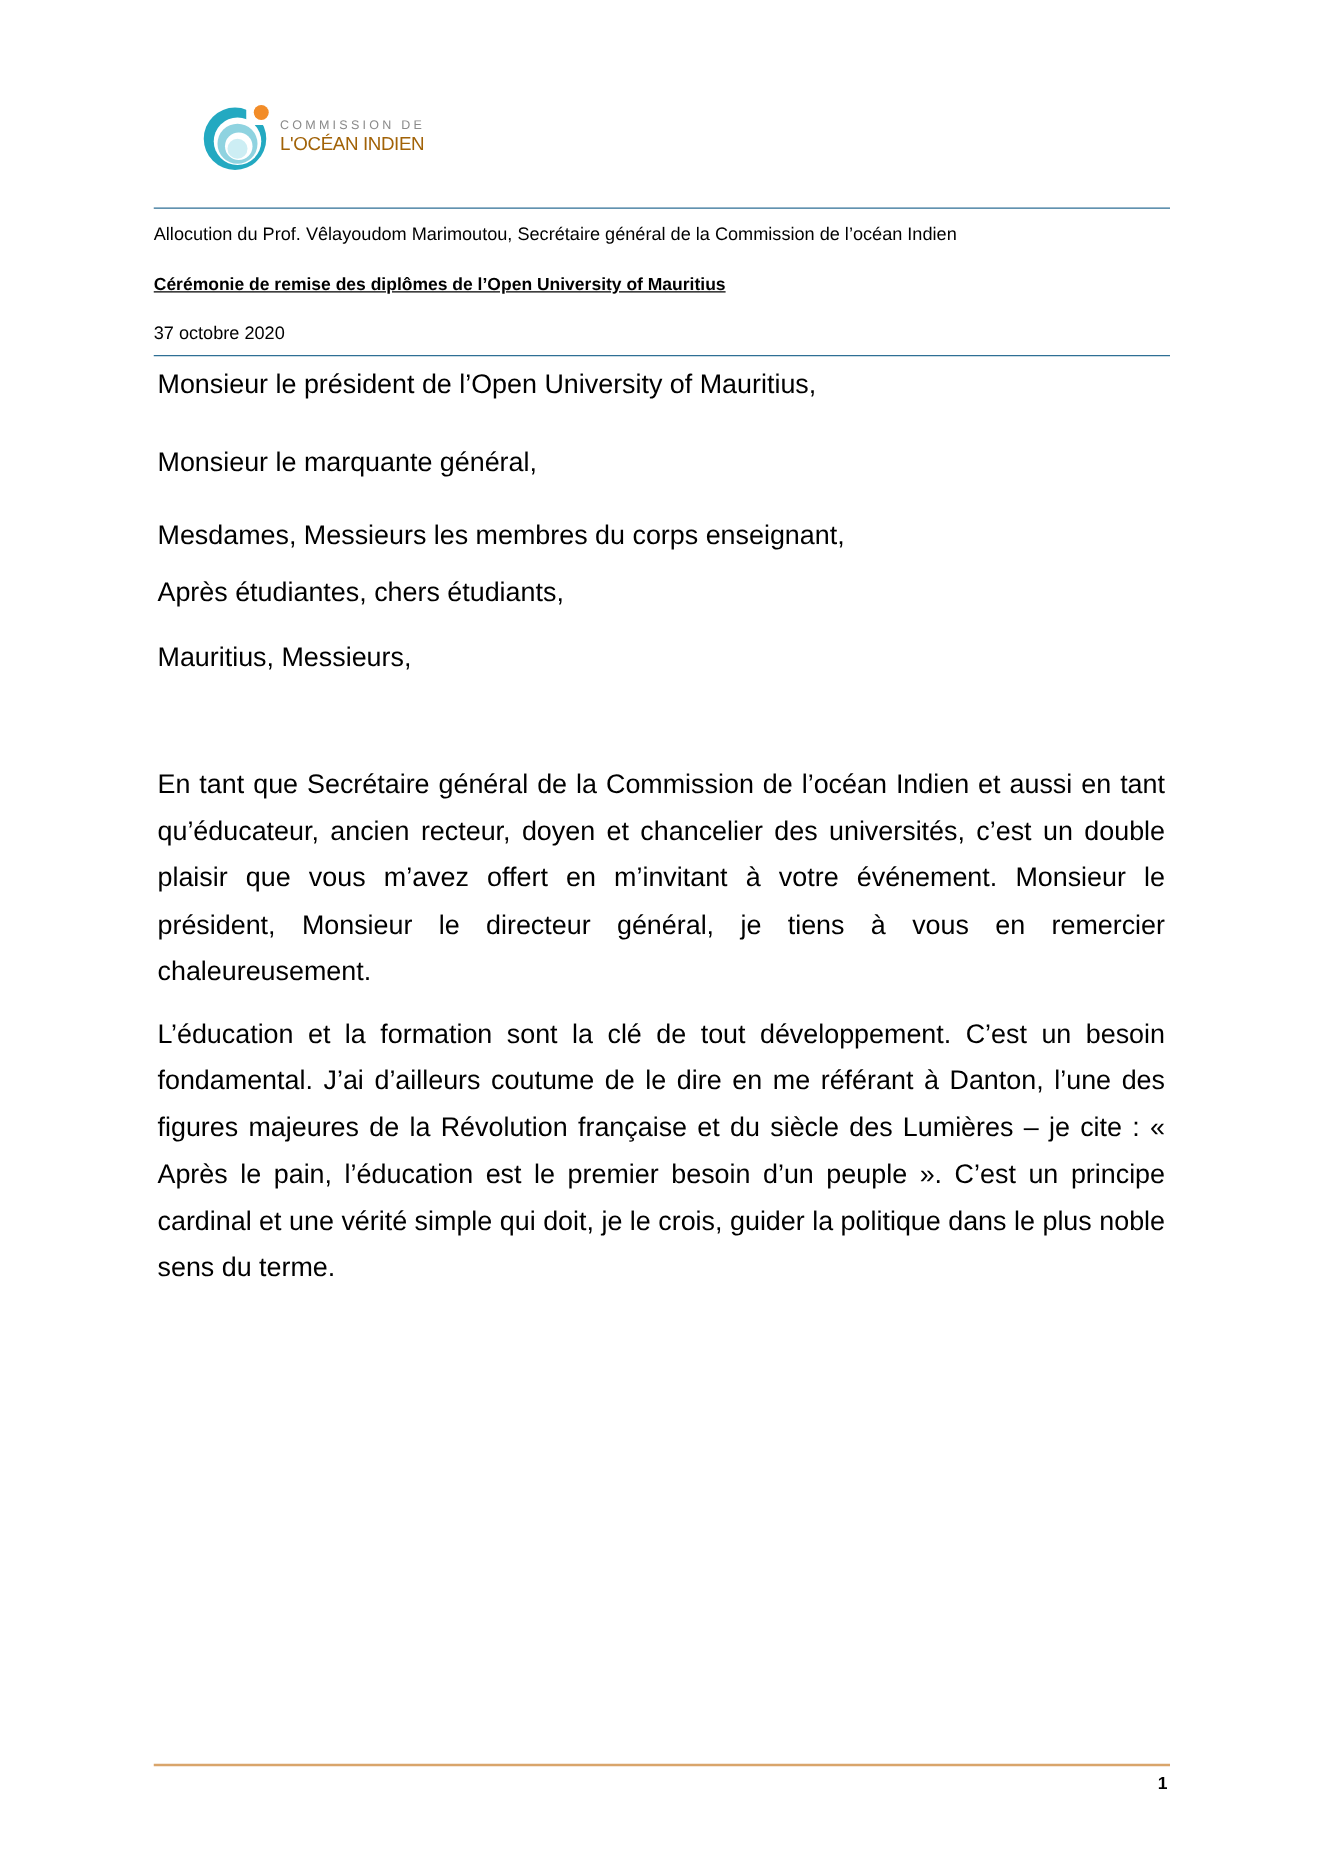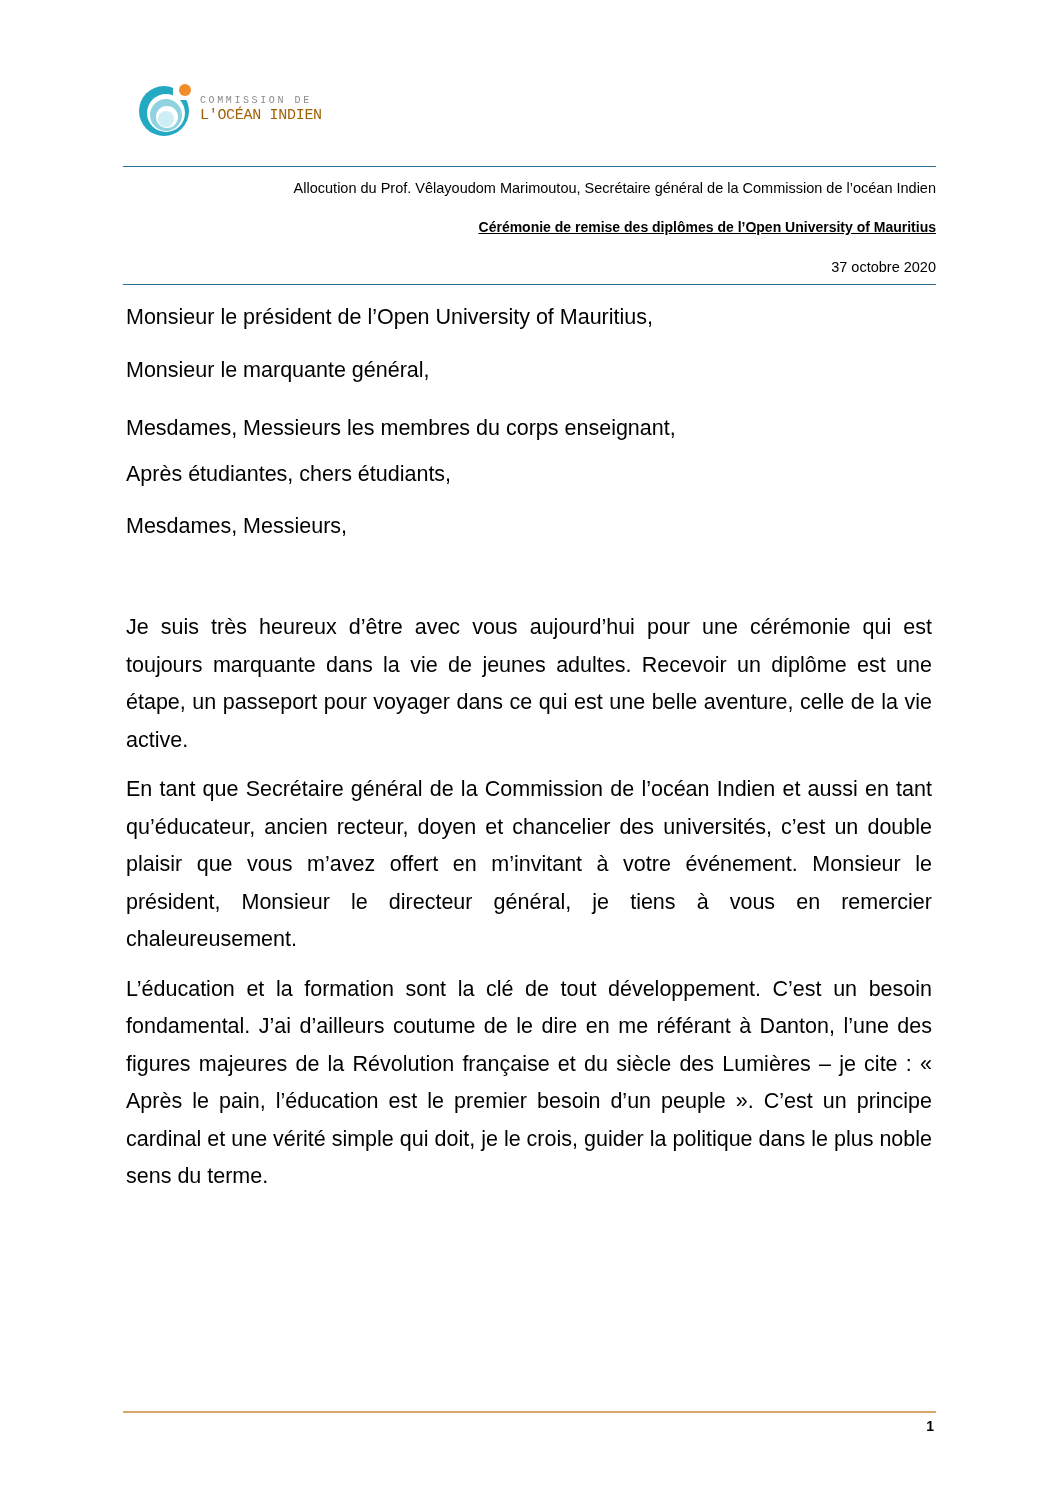--- a/index.html
+++ b/index.html
@@ -1,24 +1,24 @@
 <!DOCTYPE html>
 <html><head>
 <meta charset="utf-8">
 <style>
   html, body { margin: 0; padding: 0; background: #ffffff; }
   body { width: 1058px; height: 1497px; position: relative; overflow: hidden;
          font-family: "Liberation Sans", sans-serif; color: #000; }
-  .logo { position: absolute; left: 135px; top: 78px; width: 200px; height: 66px; font-family: Liberation Mono, monospace; }
+  .logo { position: absolute; left: 159px; top: 78px; width: 200px; height: 66px; }
   .logo svg { position: absolute; left: 0; top: 0; }
   .logo-line1 { position: absolute; left: 65px; top: 17px; font-size: 10px; letter-spacing: 2.6px;
                 color: #8a8a8a; white-space: nowrap; }
   .logo-line2 { position: absolute; left: 65px; top: 29px; font-size: 15px; color: #a16207; white-space: nowrap; letter-spacing: -0.3px; }
   .rule-top { position: absolute; left: 123px; width: 813px; height: 1px; background: #2e6f95; }
-  .hdr { position: absolute; left: 123px; width: 813px; text-align: right; font-size: 14.5px; white-space: nowrap; }
+  .hdr { position: absolute; left: 123px; width: 813px; text-align: left; font-size: 14.5px; white-space: nowrap; }
   .hdr.bold { font-weight: bold; font-size: 14px; text-decoration: underline; }
   .body-text { position: absolute; left: 126px; width: 806px; font-size: 21.5px; line-height: 37.5px; }
   .salutation { position: absolute; left: 126px; font-size: 21.5px; white-space: nowrap; }
   .para { margin: 0 0 12px 0; text-align: justify; }
   .rule-bottom { position: absolute; left: 123px; top: 1411px; width: 813px; height: 2px; background: #d9a56b; }
   .page-num { position: absolute; left: 920px; top: 1418px; width: 14px; text-align: right; font-size: 14px; font-weight: bold; }
 </style>
 </head>
 <body>
 
@@ -35,26 +35,25 @@
   <div class="logo-line1">COMMISSION DE</div>
   <div class="logo-line2">L'OCÉAN INDIEN</div>
 </div>
 
 <div class="rule-top" style="top:166px"></div>
 <div class="hdr" style="top:180px">Allocution du Prof. Vêlayoudom Marimoutou, Secrétaire général de la Commission de l’océan Indien</div>
 <div class="hdr bold" style="top:219px">Cérémonie de remise des diplômes de l’Open University of Mauritius</div>
 <div class="hdr" style="top:259px">37 octobre 2020</div>
 <div class="rule-top" style="top:284px"></div>
 
-<div class="salutation" style="top:305px">Monsieur le président de l’Open University of Mauritius,</div>
+<div class="salutation" style="top:295px">Monsieur le président de l’Open University of Mauritius,</div>
 <div class="salutation" style="top:358px">Monsieur le marquante général,</div>
 <div class="salutation" style="top:416px">Mesdames, Messieurs les membres du corps enseignant,</div>
 <div class="salutation" style="top:462px">Après étudiantes, chers étudiants,</div>
-<div class="salutation" style="top:514px">Mesdames, Messieurs,</div>
+<div class="salutation" style="top:514px">Mauritius, Messieurs,</div>
 
 <div class="body-text" style="top:609px">
-  <p class="para">Je suis très heureux d’être avec vous aujourd’hui pour une cérémonie qui est toujours marquante dans la vie de jeunes adultes. Recevoir un diplôme est une étape, un passeport pour voyager dans ce qui est une belle aventure, celle de la vie active.</p>
   <p class="para">En tant que Secrétaire général de la Commission de l’océan Indien et aussi en tant qu’éducateur, ancien recteur, doyen et chancelier des universités, c’est un double plaisir que vous m’avez offert en m’invitant à votre événement. Monsieur le président, Monsieur le directeur général, je tiens à vous en remercier chaleureusement.</p>
   <p class="para">L’éducation et la formation sont la clé de tout développement. C’est un besoin fondamental. J’ai d’ailleurs coutume de le dire en me référant à Danton, l’une des figures majeures de la Révolution française et du siècle des Lumières – je cite : « Après le pain, l’éducation est le premier besoin d’un peuple ». C’est un principe cardinal et une vérité simple qui doit, je le crois, guider la politique dans le plus noble sens du terme.</p>
 </div>
 
 <div class="rule-bottom"></div>
 <div class="page-num">1</div>
 
 </body></html>

